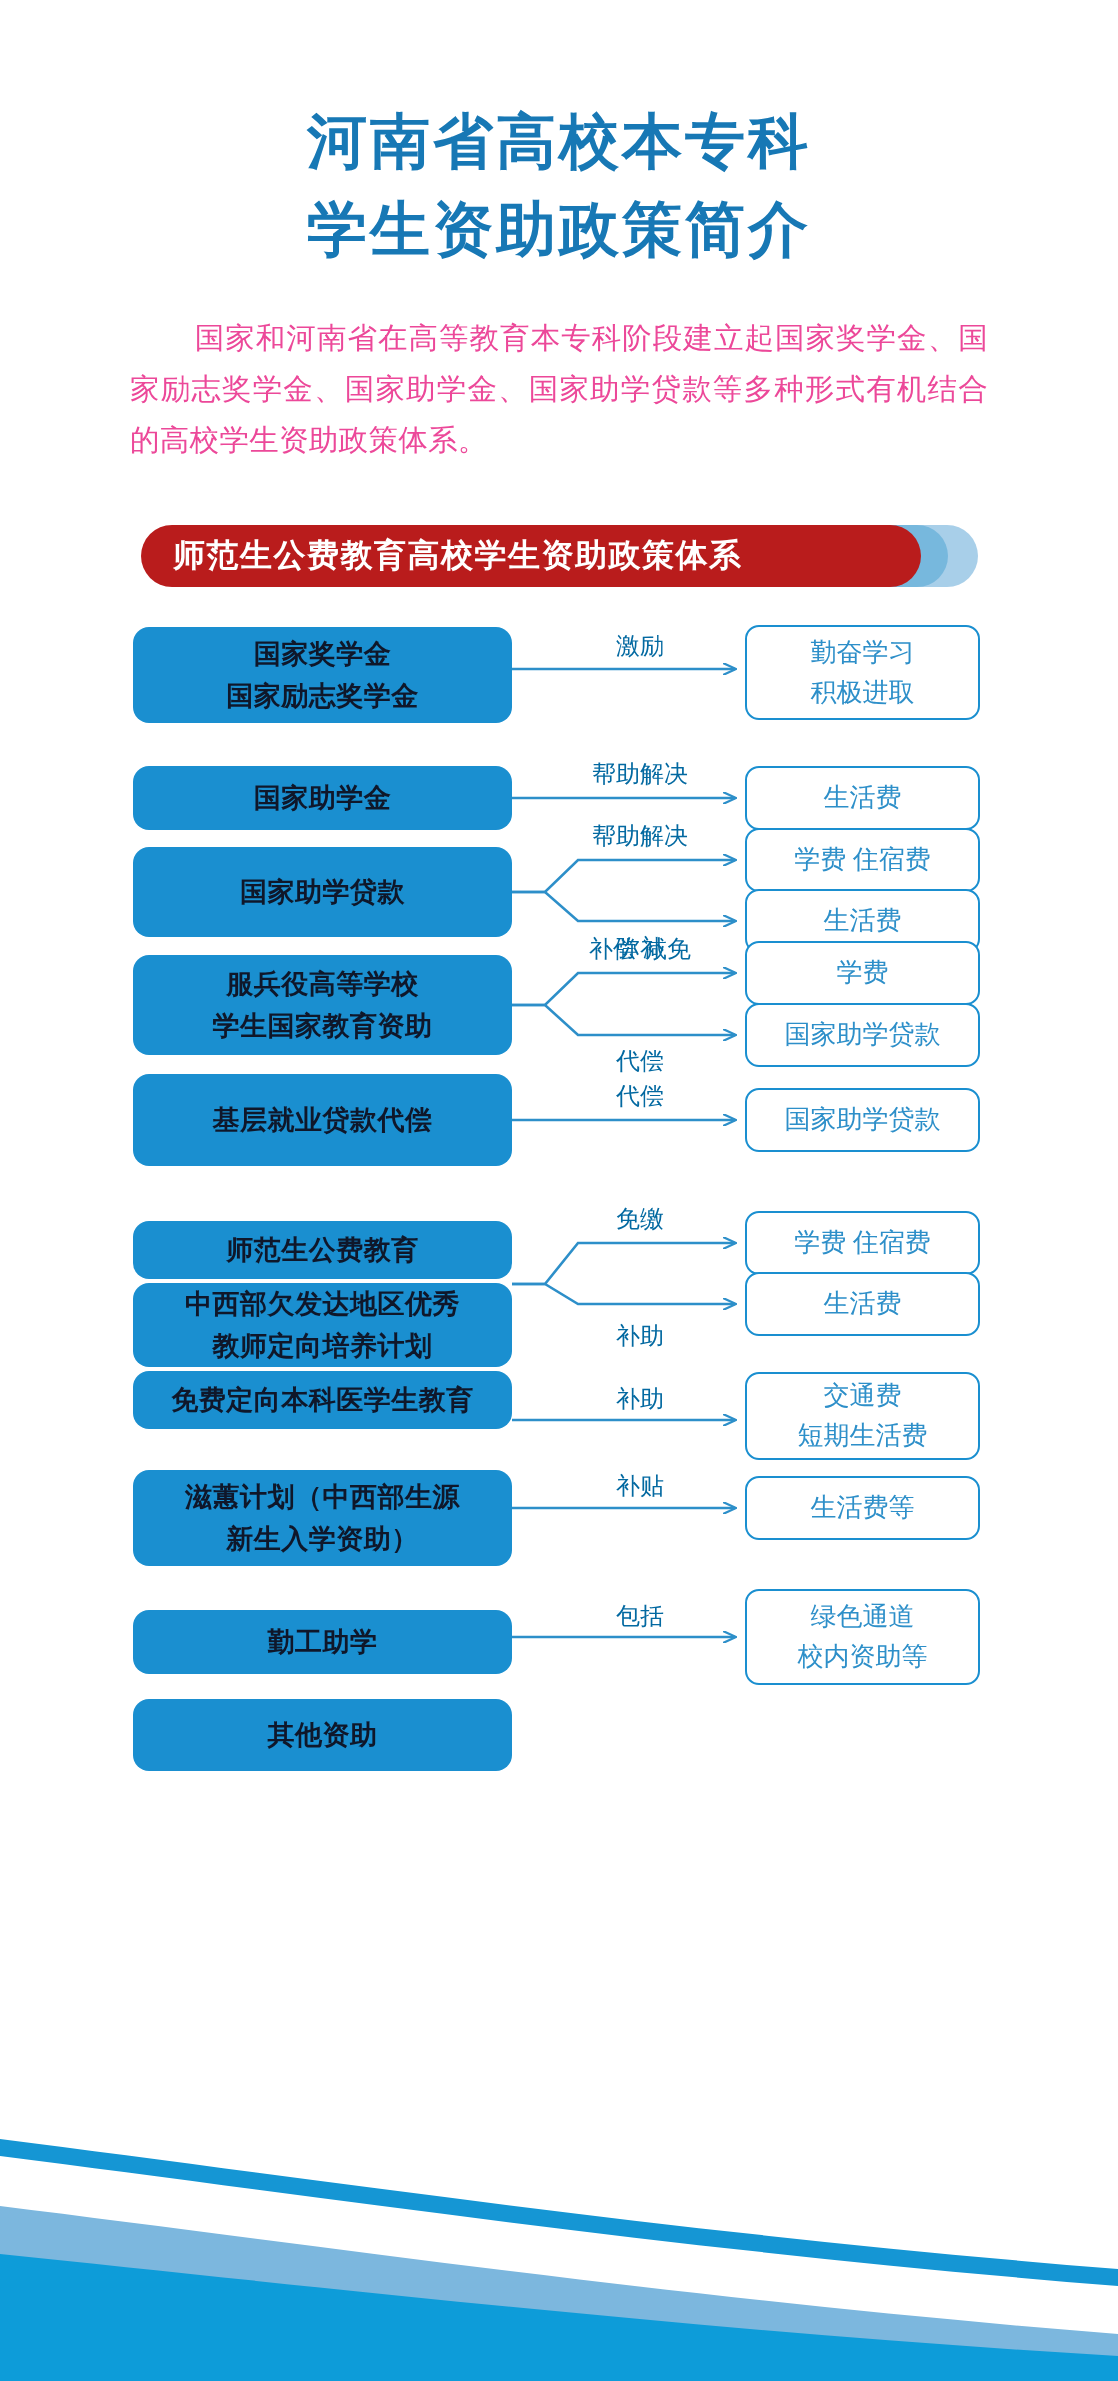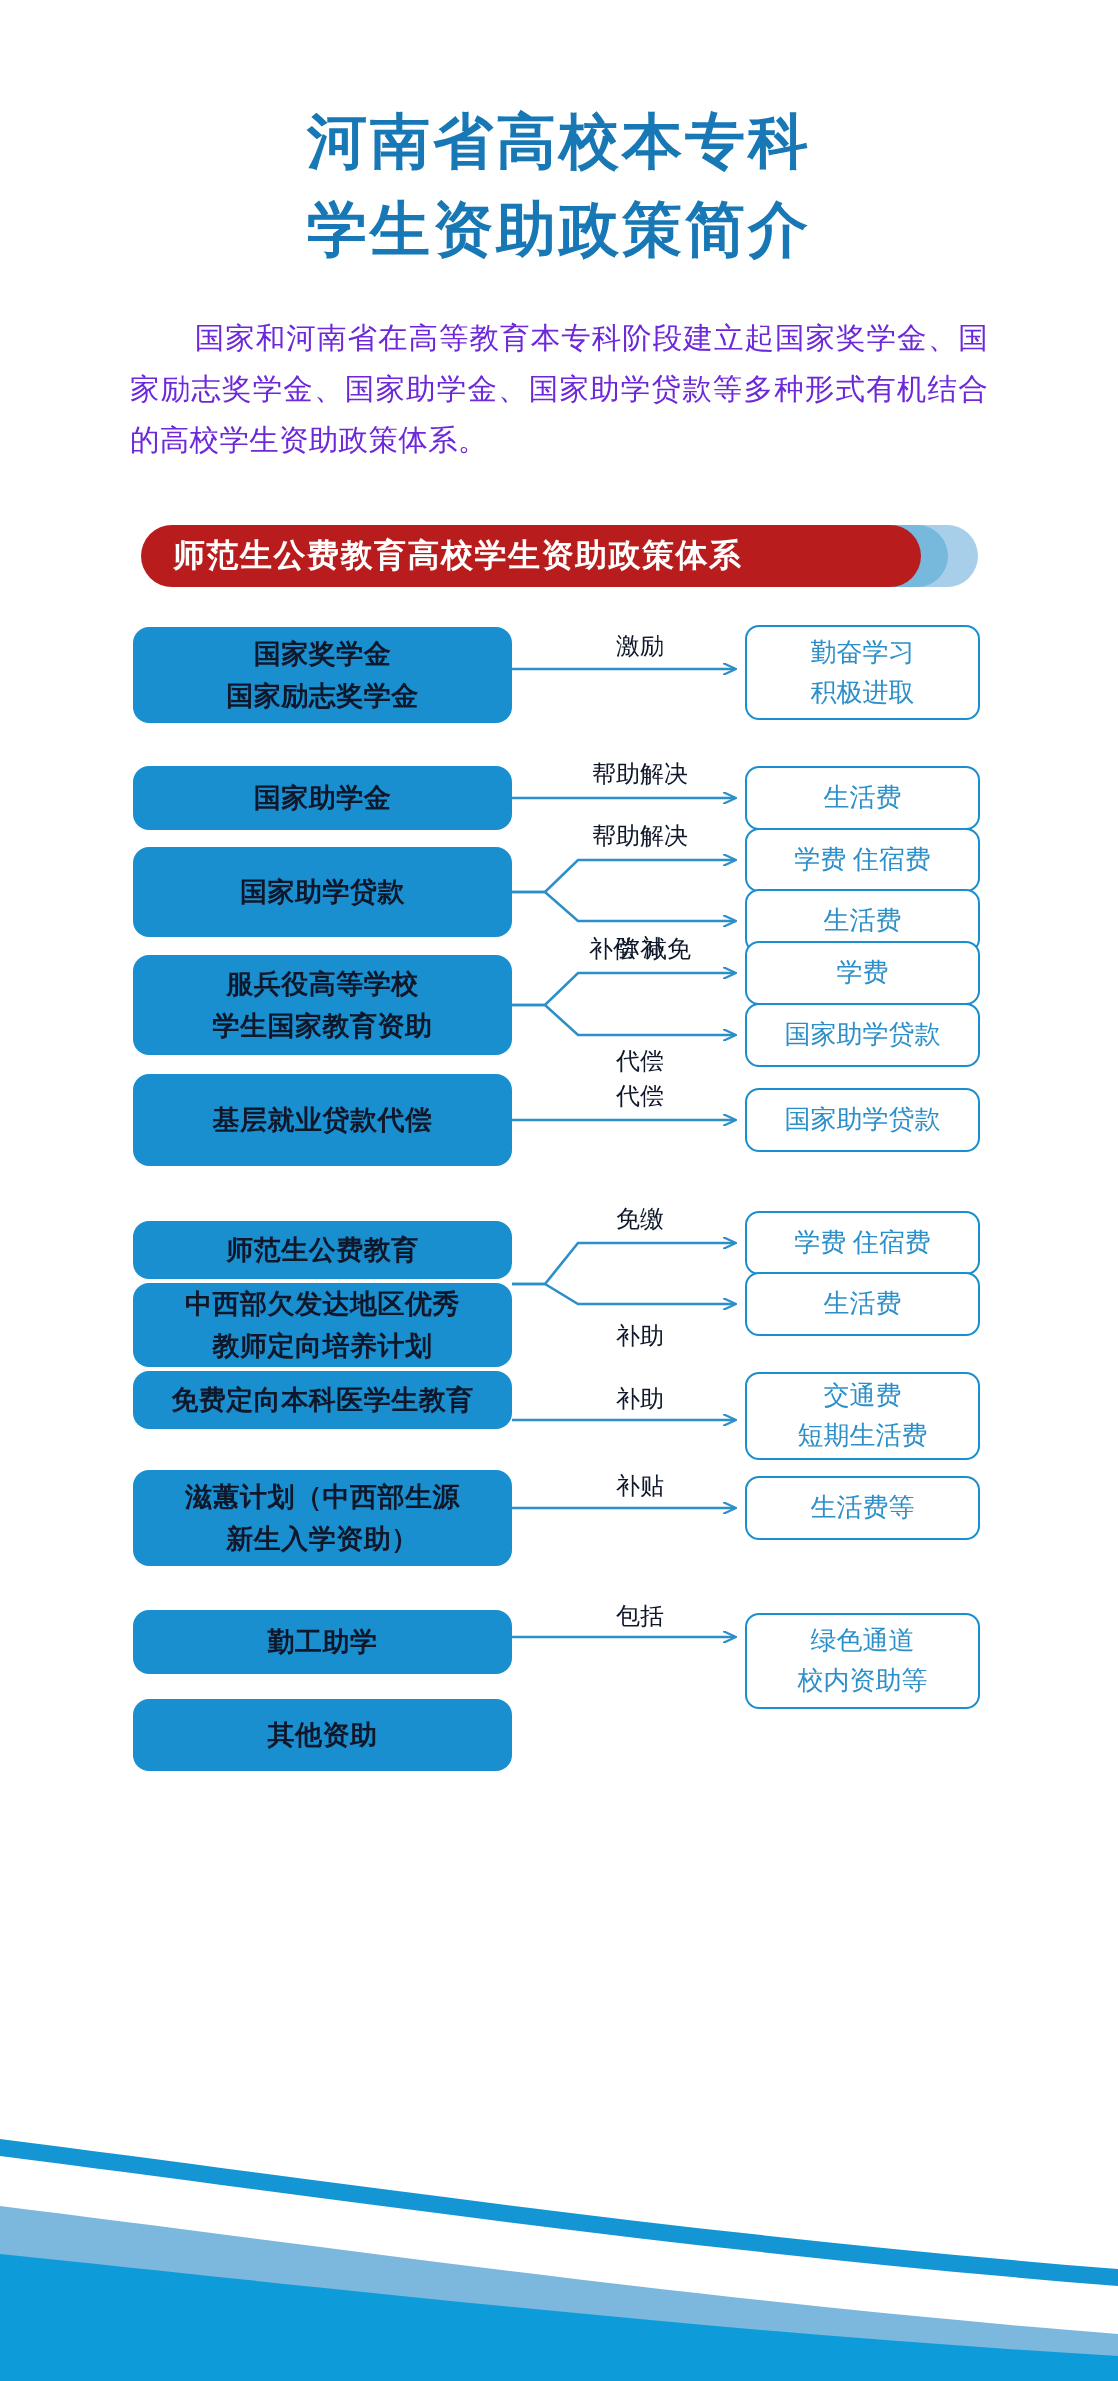--- a/index.html
+++ b/index.html
@@ -37,21 +37,21 @@
   }
 
   
   #intro {
     position: absolute;
     top: 312px;
     left: 130px;
     width: 858px;
     font-size: 29.5px;
     line-height: 51px;
-    color: #6d28d9;
+    color: #ec4899;
     text-align: justify;
     text-justify: inter-ideograph;
     letter-spacing: 0.3px;
   }
   #intro .indent { display: inline-block; width: 64px; }
 
   
   #banner-wrap {
     position: absolute;
     top: 525px;
@@ -121,21 +121,21 @@
     border-radius: 14px;
     color: #2d8fc9;
     font-size: 26px;
     line-height: 40px;
     font-family: "Liberation Serif", "DejaVu Serif", serif;
   }
   .node .ln { white-space: nowrap; }
 
   .edge-label {
     position: absolute;
-    color: #0f172a;
+    color: #0369a1;
     font-size: 24px;
     font-family: "Liberation Serif", "DejaVu Serif", serif;
     white-space: nowrap;
     text-align: center;
   }
 
   
   #waves {
     position: absolute;
     left: 0;
@@ -284,21 +284,21 @@
 
     <div class="node dst" style="left:745px; top:752px; width:235px; height:88px;">
       <span class="ln">交通费</span>
       <span class="ln">短期生活费</span>
     </div>
 
     <div class="node dst" style="left:745px; top:856px; width:235px; height:64px;">
       <span class="ln">生活费等</span>
     </div>
 
-    <div class="node dst" style="left:745px; top:969px; width:235px; height:96px;margin-top:24px;">
+    <div class="node dst" style="left:745px; top:969px; width:235px; height:96px;">
       <span class="ln">绿色通道</span>
       <span class="ln">校内资助等</span>
     </div>
 
     <div class="edge-label" style="left:560px; top:10px; width:160px;">激励</div>
     <div class="edge-label" style="left:545px; top:138px; width:190px;">帮助解决</div>
     <div class="edge-label" style="left:545px; top:200px; width:190px;">帮助解决</div>
     <div class="edge-label" style="left:560px; top:312px; width:160px;">弥补</div>
     <div class="edge-label" style="left:535px; top:313px; width:210px;">补偿 减免</div>
     <div class="edge-label" style="left:560px; top:425px; width:160px;">代偿</div>

